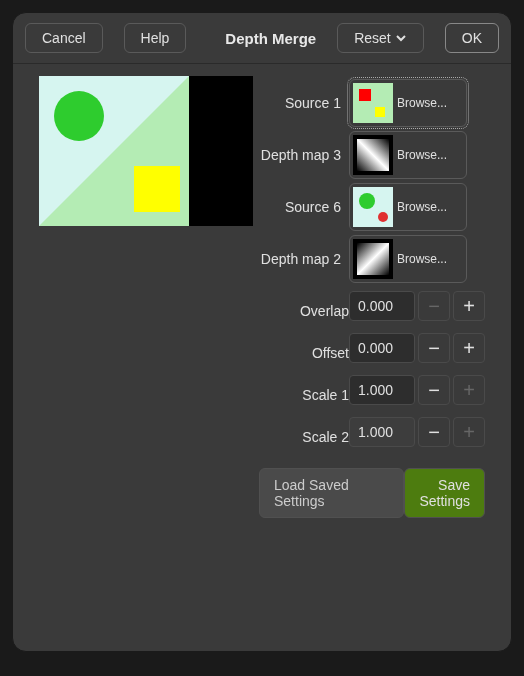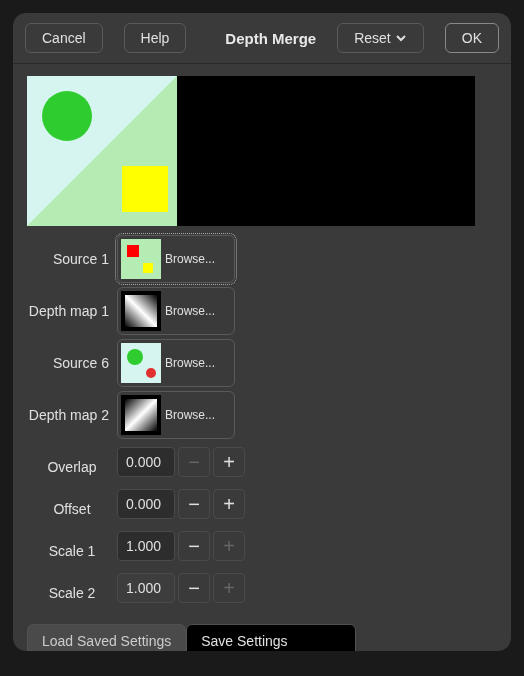--- a/index.html
+++ b/index.html
@@ -45,62 +45,62 @@
   .btn svg { width: 12px; height: 12px; }
   .title {
     flex: 1;
     text-align: right;
     font-weight: bold;
     font-size: 15px;
     color: #e8e8e8;
   }
   .header .suggested { border-color: #888; }
   .body {
-    padding: 12px 14px;
-    display: flex;
-    flex-direction: column;
+    padding: 12px 26px;
+    display: flex;
+    flex-direction: row;
     gap: 6px;
   }
   .preview {
     width: 448px;
     height: 150px;
     background: #000;
     display: flex;
     align-items: stretch;
   }
   .preview-img { width: 150px; height: 150px; position: relative; }
   .form { display: flex; flex-direction: column; gap: 6px; margin-top: 4px; }
   .row { display: flex; align-items: center; height: 46px; }
   .row.numrow { height: 36px; }
   .label {
     width: 90px;
     text-align: right;
     padding-right: 8px;
     color: #e0e0e0;
     font-size: 14px;
   }
-  .row.numrow .label { text-align: center; padding-right: 0; margin-top: 10px; }
+  .row.numrow .label { text-align: right; padding-right: 0; margin-top: 10px; }
   .browse {
     display: flex;
     align-items: center;
     gap: 4px;
     background: #3a3a3a;
     border: 1px solid #5a5a5a;
     border-radius: 6px;
     padding: 3px 6px 3px 3px;
     cursor: pointer;
     width: 118px;
   }
   .browse.focused { outline: 1px dotted #aaa; outline-offset: 1px; }
   .thumb {
     width: 40px; height: 40px; position: relative; flex-shrink: 0;
   }
   .browse-text { font-size: 12px; color: #e0e0e0; overflow: hidden; text-overflow: ellipsis; white-space: nowrap; flex:1; }
   .numinput {
-    width: 58px;
+    width: 66px;
     background: #2d2d2d;
     border: 1px solid #4a4a4a;
     border-radius: 4px;
     color: #e0e0e0;
     padding: 6px 8px;
     font-size: 14px;
     text-align: left;
   }
   .numinput.hl { background:#3a3a3a; }
   .stepper {
@@ -118,21 +118,21 @@
     display:flex; margin-top:12px;
   }
   .footer .fbtn {
     border:1px solid #505050;
     border-radius:6px;
     padding:8px 14px;
     font-size:14px;
     cursor:pointer;
   }
   .footer .load { background:#4a4a4a; color:#ccc; }
-  .footer .save { background:#000000; color:#e0e0e0; flex:1; text-align:left; max-width:170px; }
+  .footer .save { background:#4d7c0f; color:#e0e0e0; flex:1; text-align:right; max-width:170px; }
 </style>
 </head>
 <body>
 
 <div class="window">
 
   <div class="header">
     <button class="btn">Cancel</button>
     <button class="btn">Help</button>
     <div class="title">Depth Merge</div>
@@ -164,21 +164,21 @@
           <svg class="thumb" viewBox="0 0 40 40">
             <rect width="40" height="40" fill="#b4ecb4"></rect>
             <rect x="6" y="6" width="12" height="12" fill="#ff0000"></rect>
             <rect x="22" y="24" width="10" height="10" fill="#ffff00"></rect>
           </svg>
           <span class="browse-text">Browse...</span>
         </div>
       </div>
 
       <div class="row">
-        <div class="label">Depth map 1</div>
+        <div class="label">Depth map 3</div>
         <div class="browse">
           <svg class="thumb" viewBox="0 0 40 40">
             <defs>
                 <linearGradient id="g1" x1="0" y1="1" x2="1" y2="0">
                   <stop offset="0" stop-color="#000"></stop>
                   <stop offset="0.5" stop-color="#fff"></stop>
                   <stop offset="1" stop-color="#000"></stop>
                 </linearGradient>
               </defs>
             <rect width="40" height="40" fill="#000"></rect>

